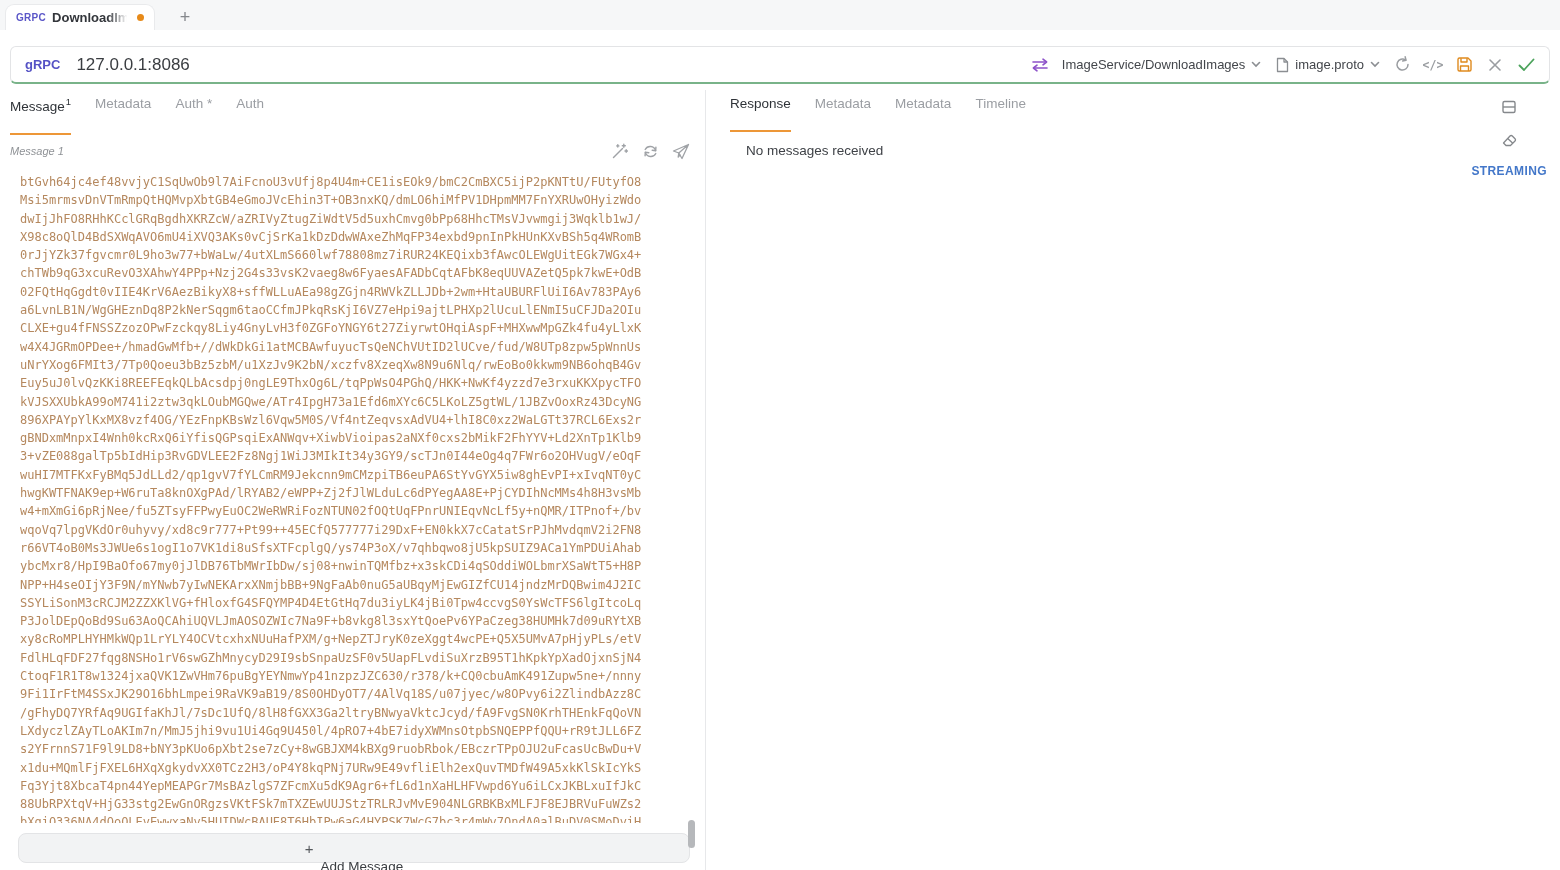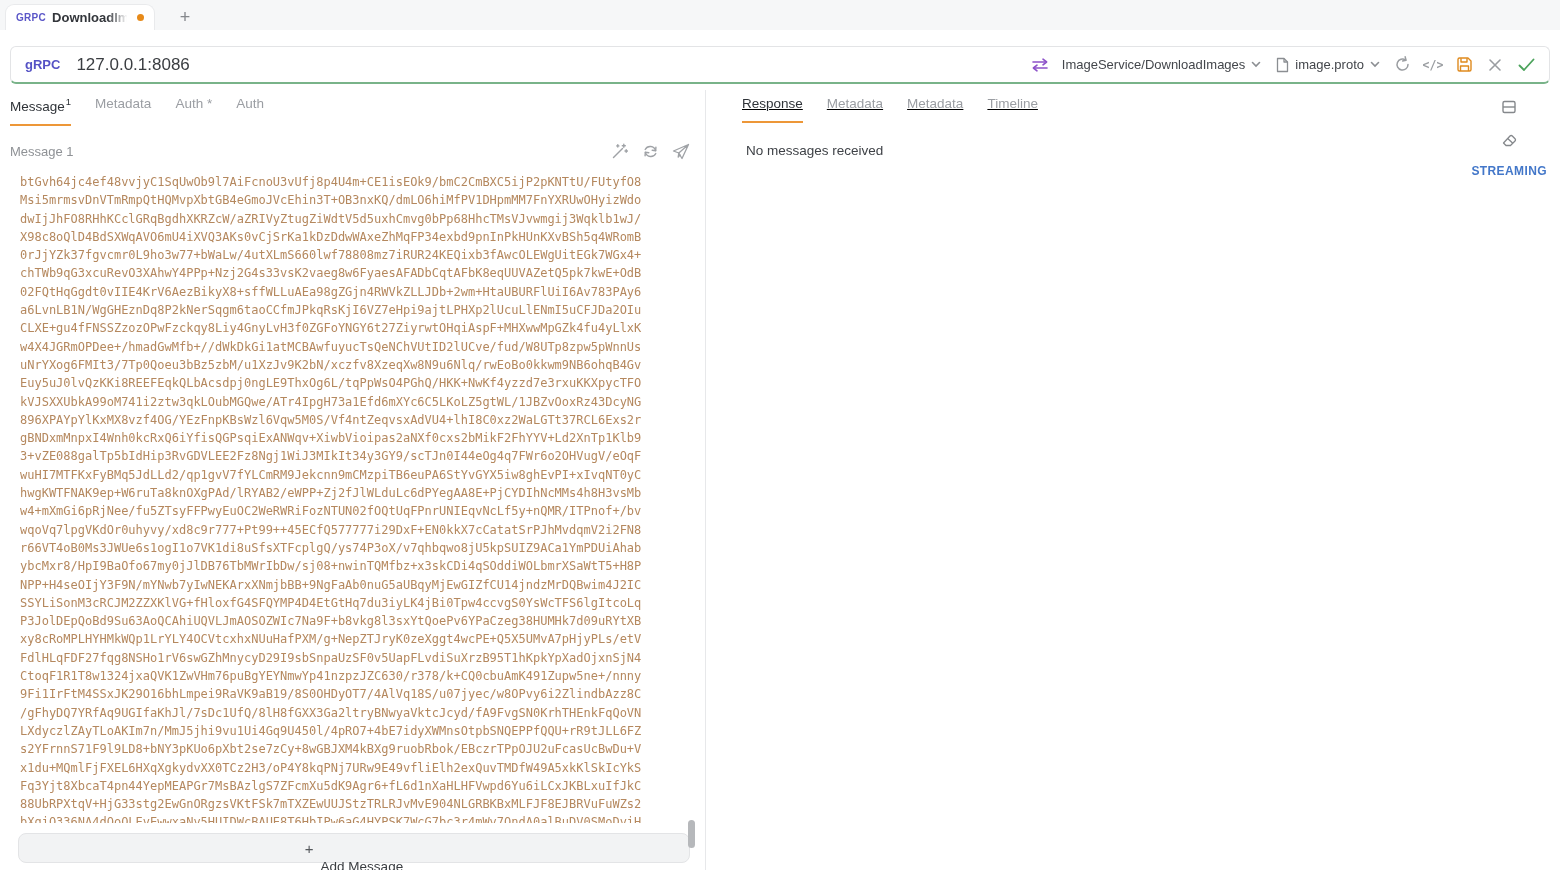--- a/index.html
+++ b/index.html
@@ -34,31 +34,31 @@
   .code-glyph { font-size:11.5px; font-weight:700; color:#9a9da1; font-family:"DejaVu Sans Mono", monospace; }
 
   
   .panels { position:absolute; left:0; top:90px; width:1560px; height:780px; }
   .vdivider { position:absolute; left:705px; top:0; bottom:0; width:1px; background:#e7e8ea; }
   .panel-left  { position:absolute; left:0; top:0; width:705px; height:780px; }
   .panel-right { position:absolute; left:706px; top:0; width:854px; height:780px; }
 
   .panel-tabs { position:absolute; top:6px; display:flex; gap:24px; }
   .panel-left  .panel-tabs { left:10px; }
-  .panel-right .panel-tabs { left:36px;text-decoration:underline; }
-  .ptab { font-size:13.5px; color:#9b9ea3; padding-bottom:10px; border-bottom:2.5px solid transparent; cursor:pointer; white-space:nowrap; }
+  .panel-right .panel-tabs { left:24px; }
+  .ptab { font-size:13.5px; color:#9b9ea3; padding-bottom:19px; border-bottom:2.5px solid transparent; cursor:pointer; white-space:nowrap; }
   .ptab.active { color:#2f3338; border-bottom-color:#ed9738; }
   .ptab sup { font-size:9.5px; margin-left:1px; }
 
   .resp-tools { position:absolute; right:13px; top:8px; display:flex; align-items:center; gap:15px;flex-direction:column; }
   .streaming { font-size:12px; font-weight:700; color:#4377c9; letter-spacing:.4px; cursor:pointer; }
 
   
   .msg-header { position:absolute; top:52px; left:10px; width:680px; display:flex; align-items:center; }
-  .msg-label { font-size:13px; color:#8f9296; }
+  .msg-label { font-size:11px; color:#8f9296;font-style:italic; }
   .msg-tools { margin-left:auto; display:flex; align-items:center; gap:13px; }
   .editor { position:absolute; top:83px; left:10px; width:682px; height:650px; overflow:hidden;
             padding-left:10px; cursor:text;
             font-family:"DejaVu Sans Mono", monospace; font-size:12px; line-height:18.3px;
             color:#b5885e; white-space:pre; }
   .add-msg { position:absolute; left:18px; top:743px; width:672px; height:30px;
              background:#f2f3f4; border:1px solid #e3e4e6; border-radius:8px;
              display:flex; align-items:center; justify-content:center; gap:7px; cursor:pointer; }
   .add-msg .plus { font-size:15px; color:#54575b; }
   .add-msg .lbl { font-size:13.5px; color:#3a3d41;margin-top:36px; }

